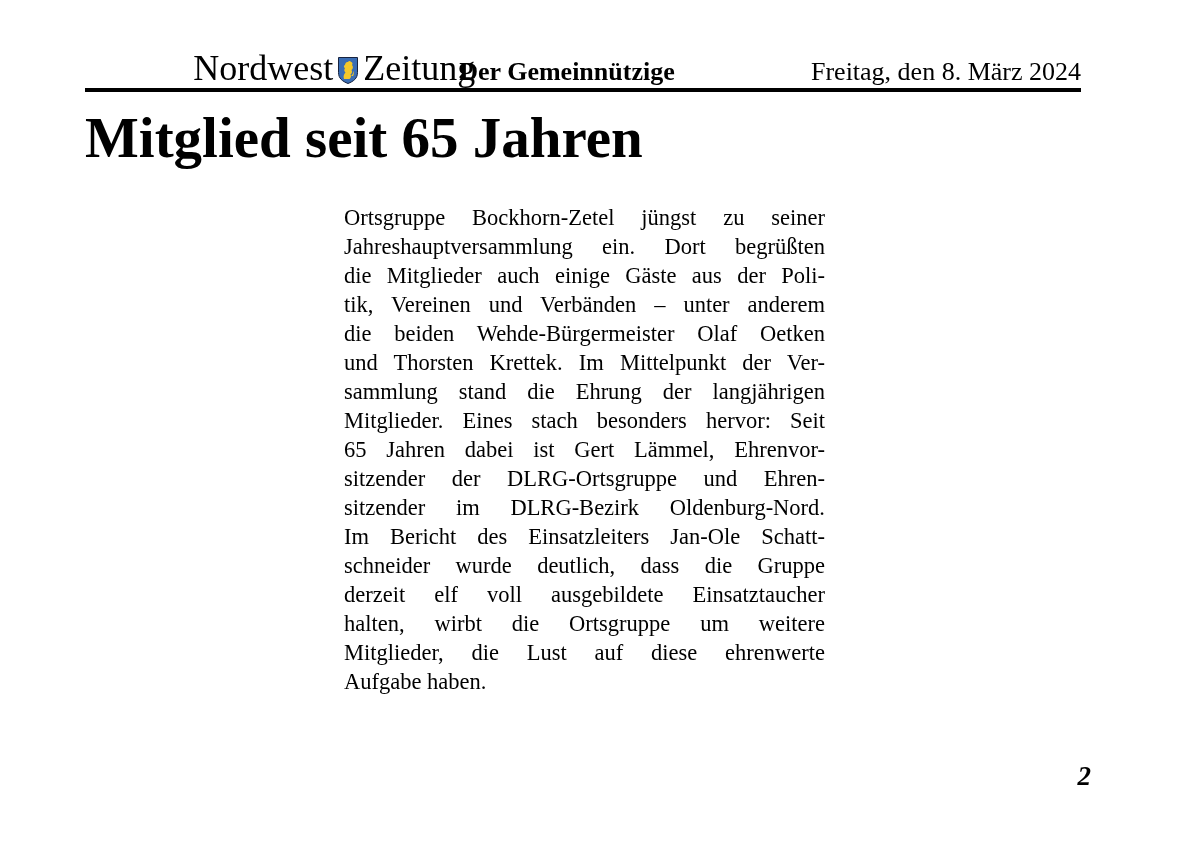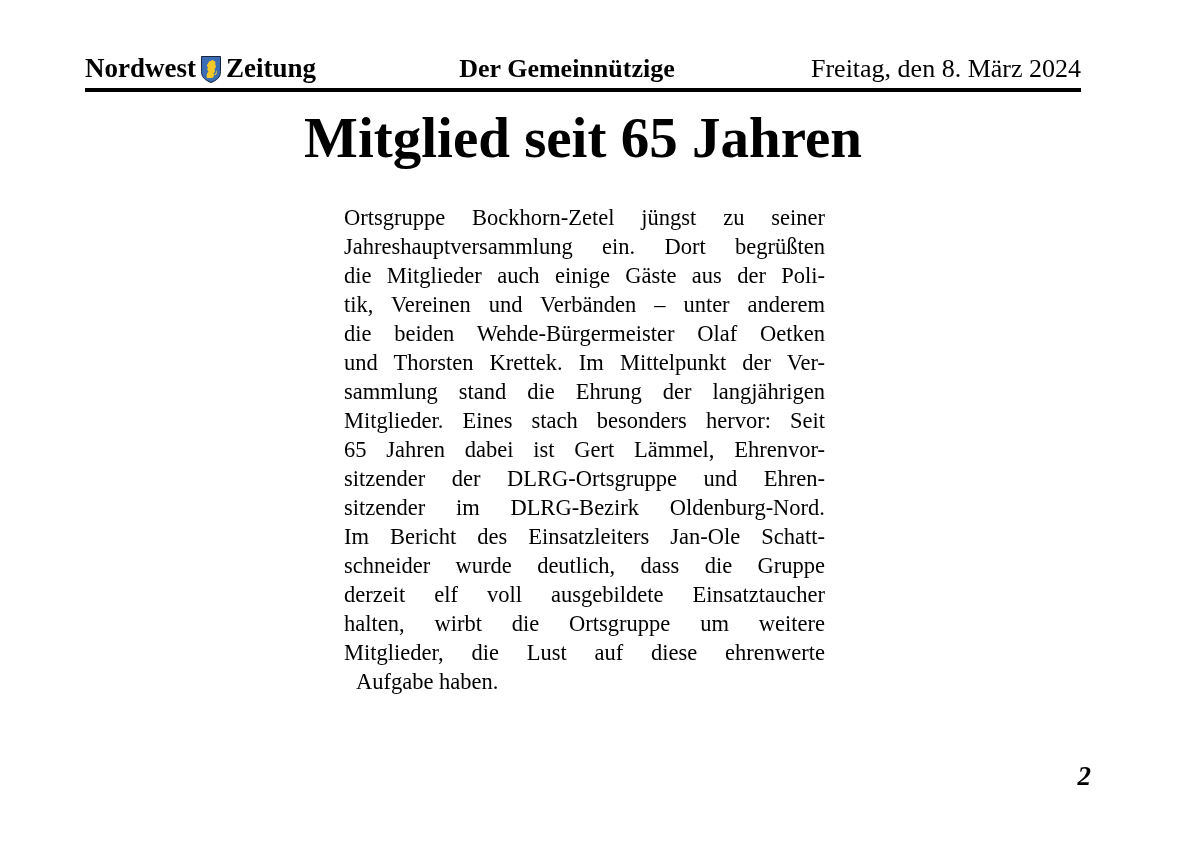--- a/index.html
+++ b/index.html
@@ -25,24 +25,25 @@
     top: 52px;
     width: 996px;
     display: flex;
     align-items: baseline;
   }
   .header-left {
     flex: 1 1 0;
     display: flex;
     align-items: center;
     gap: 5px;
-    font-weight: bold;
-    font-size: 27px;
+    font-weight: normal;
+    font-size: 36px;
     line-height: 32px;
     white-space: nowrap;
+    justify-content: flex-end;
   }
   .header-center {
     flex: 0 0 auto;
     font-size: 26px;
     line-height: 32px;
     white-space: nowrap;
     transform: translateX(-16px);
     font-weight: bold;
   }
   .header-right {
@@ -67,21 +68,20 @@
     height: 4px;
     background: #000000;
   }
 
   
   .headline {
     position: absolute;
     left: 85px;
     top: 100px;
     width: 996px;
-    text-align: center;
     font-size: 57px;
     font-weight: bold;
     line-height: 76px;
     letter-spacing: 0px;
   }
 
   
   .article {
     position: absolute;
     left: 344px;
@@ -92,21 +92,20 @@
   }
   .line {
     text-align: justify;
     text-align-last: justify;
     height: 29px;
     overflow: visible;
   }
   .line.is-last {
     text-align: left;
     text-align-last: left;
-    margin-left: 12px;
   }
   .dropcap {
     font-size: 31px;
     line-height: 29px;
   }
 
   
   .pagenum {
     position: absolute;
     right: 98px;

